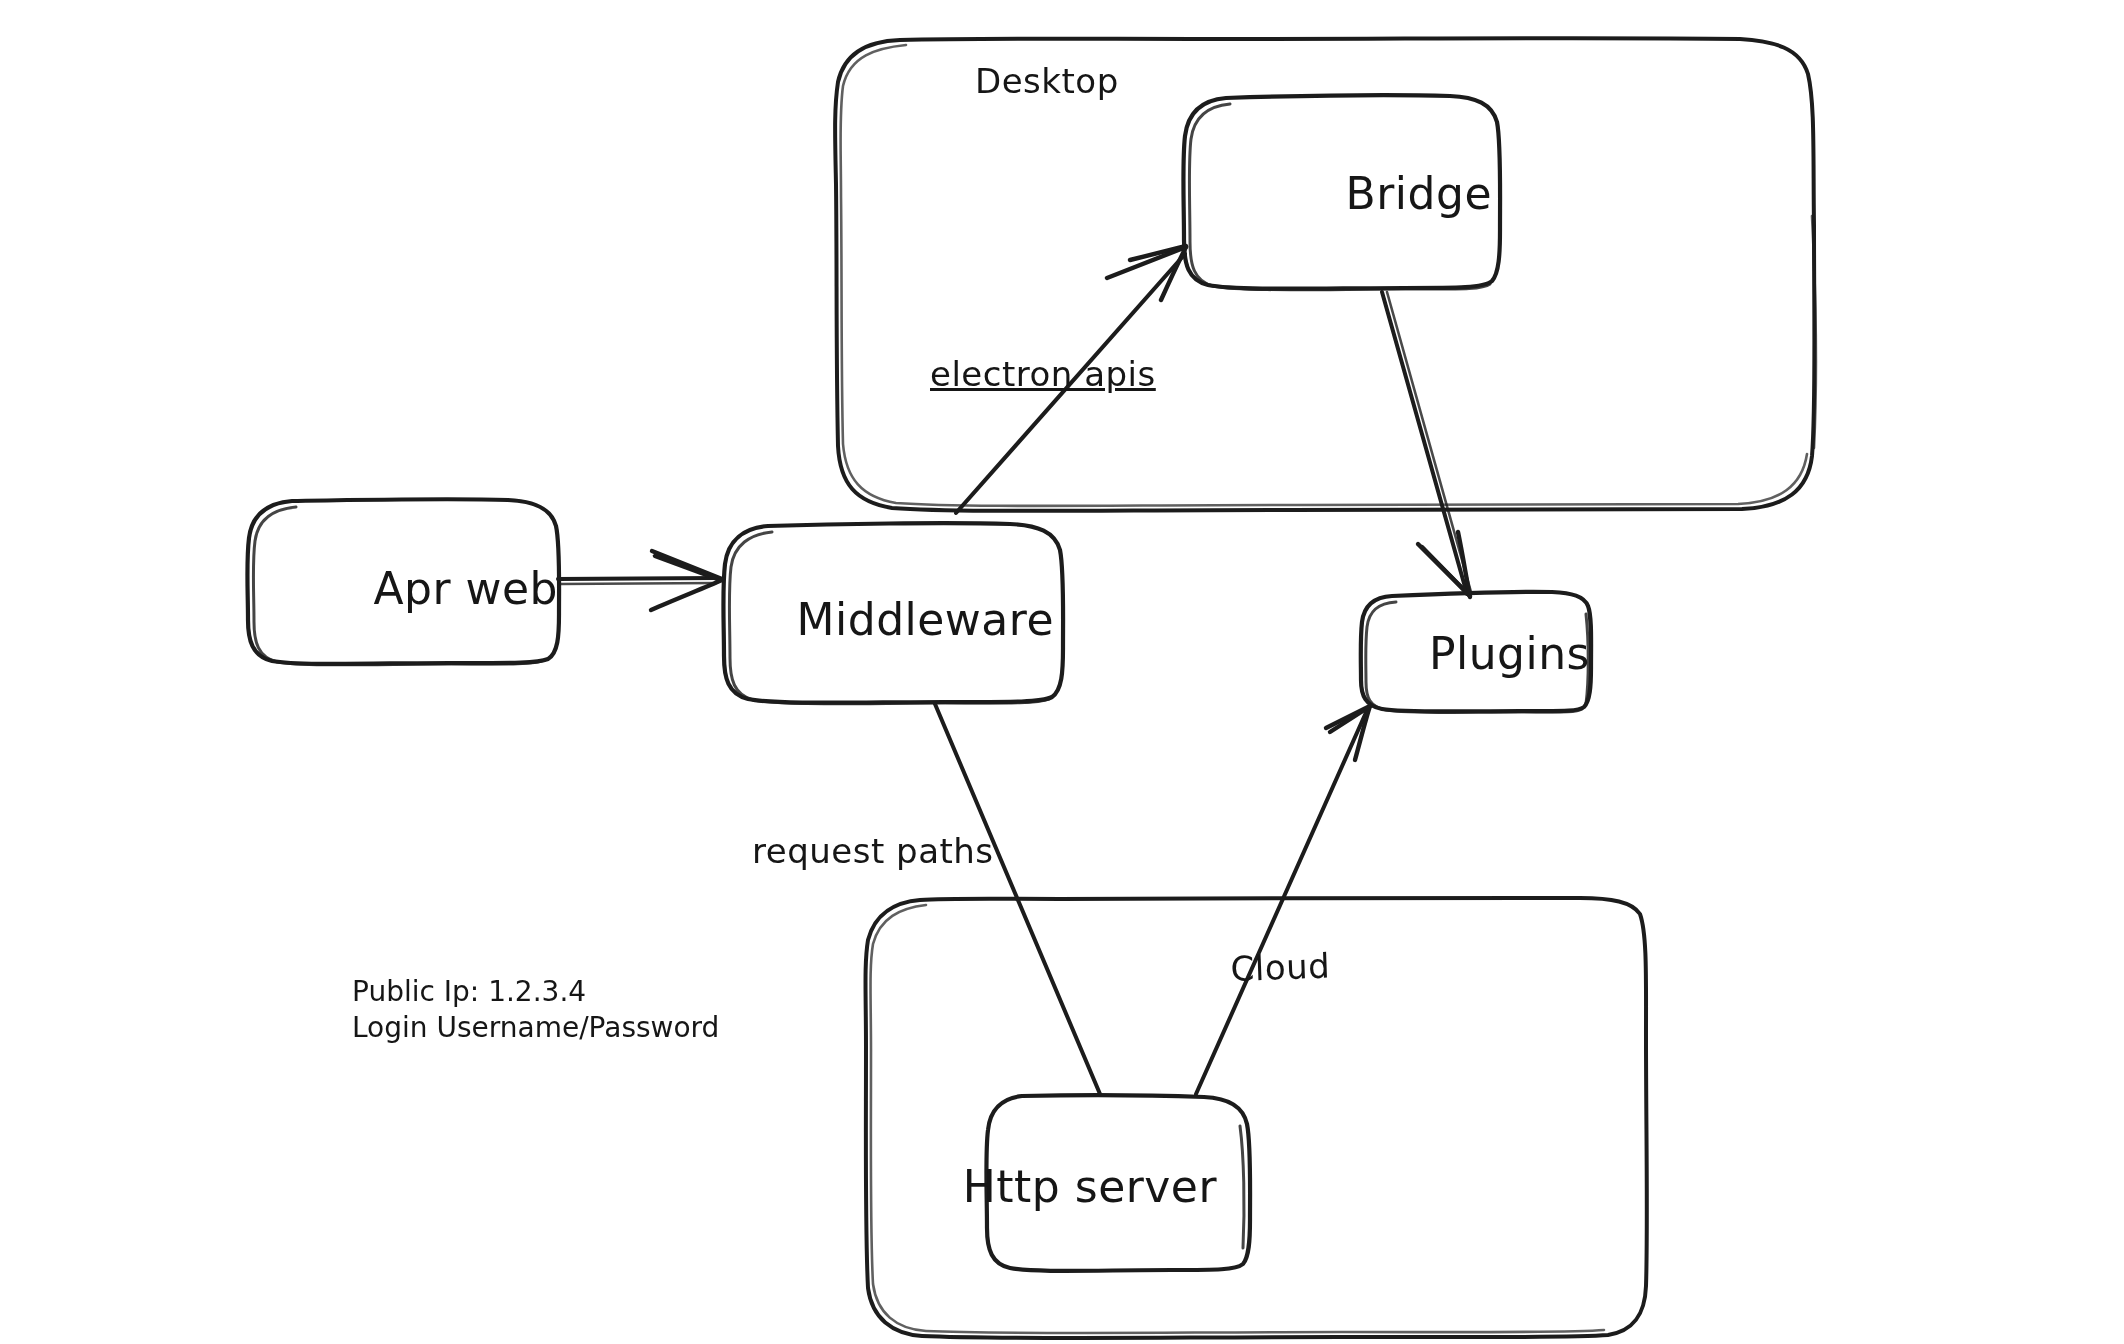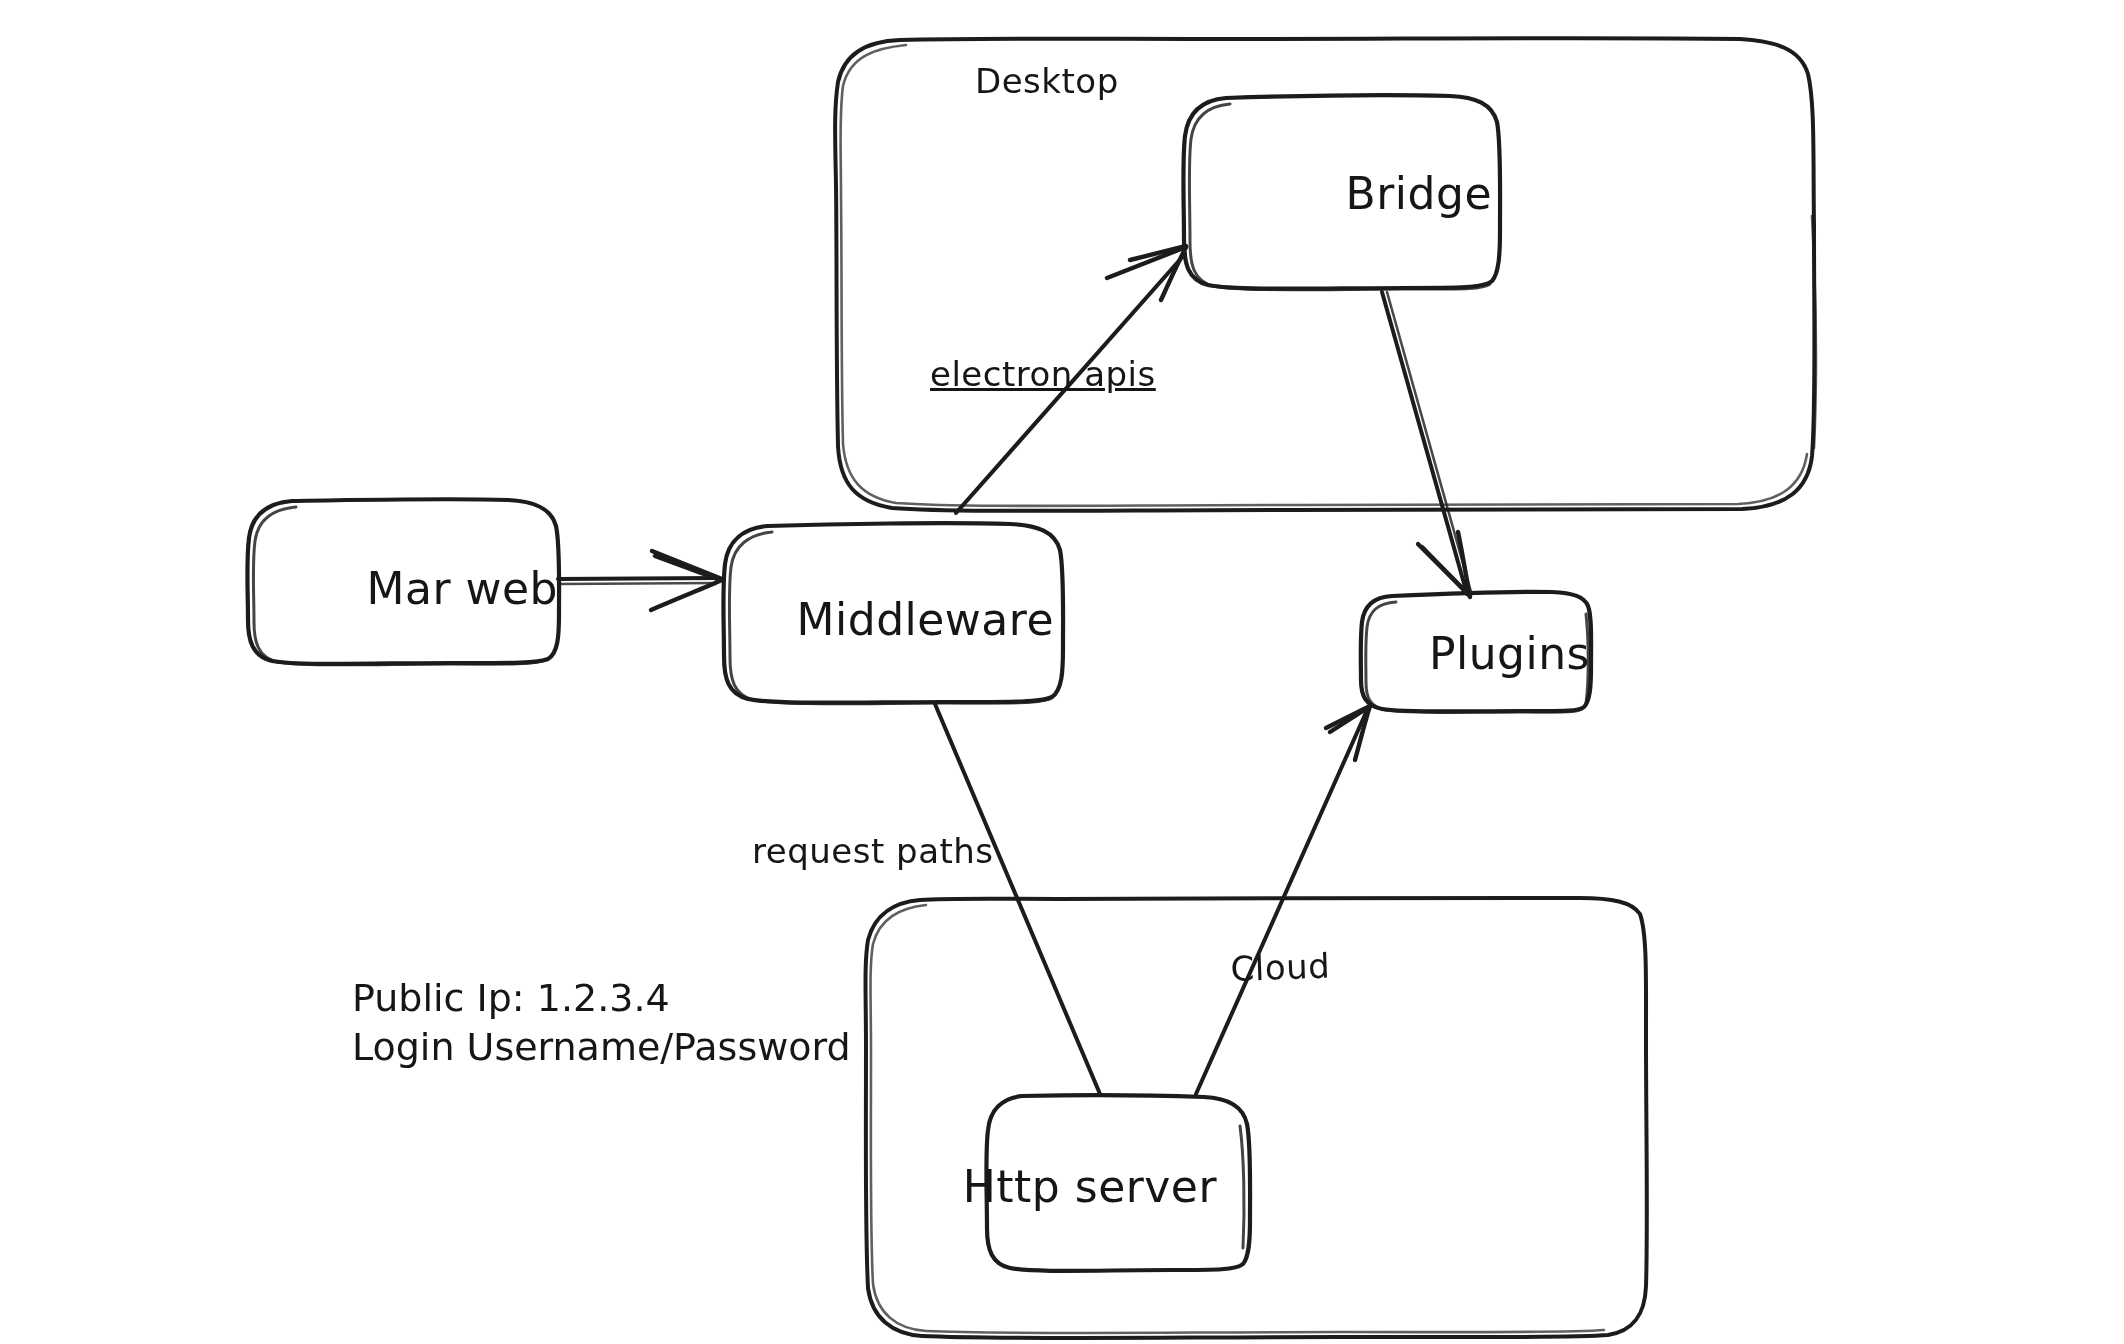--- a/index.html
+++ b/index.html
@@ -70,21 +70,21 @@
     font-size: 44px;
     text-align: right;
   }
   .group-label {
     font-size: 34px;
   }
   .edge-label {
     font-size: 34px;
   }
   .note-line {
-    font-size: 38px;
+    font-size: 28px;
     line-height: 1.28;
   }
   .note-block {
     position: absolute;
     color: #161616;
     font-family: "DejaVu Sans", sans-serif;
   }
 </style>
 </head>
 <body>
@@ -272,21 +272,21 @@
       <path class="sketch-stroke arrow-stroke" d="M 1330 716 L 1369 691"></path>
       <path class="sketch-stroke arrow-stroke" d="M 1355 744 C 1361 722, 1366 702, 1370 690"></path>
     </g>
 
   </svg>
 
   <div class="label-text group-label" style="left: 975px; top: 45px;">Desktop</div>
 
   <div class="label-text group-label" style="left: 1230px; top: 933px; transform: rotate(-2deg);">Cloud</div>
 
-  <div class="label-text node-label" style="left: 248px; top: 547px; width: 310px;">Mar web</div>
+  <div class="label-text node-label" style="left: 248px; top: 547px; width: 310px;">Apr web</div>
 
   <div class="label-text node-label" style="left: 714px; top: 578px; width: 340px;">Middleware</div>
 
   <div class="label-text node-label" style="left: 1182px; top: 152px; width: 310px;">Bridge</div>
 
   <div class="label-text node-label" style="left: 1362px; top: 612px; width: 228px;">Plugins</div>
 
   <div class="label-text node-label" style="left: 935px; top: 1145px; width: 282px;">Http server</div>
 
   <div class="label-text edge-label" style="left: 930px; top: 338px; text-decoration: underline;">electron apis</div>

